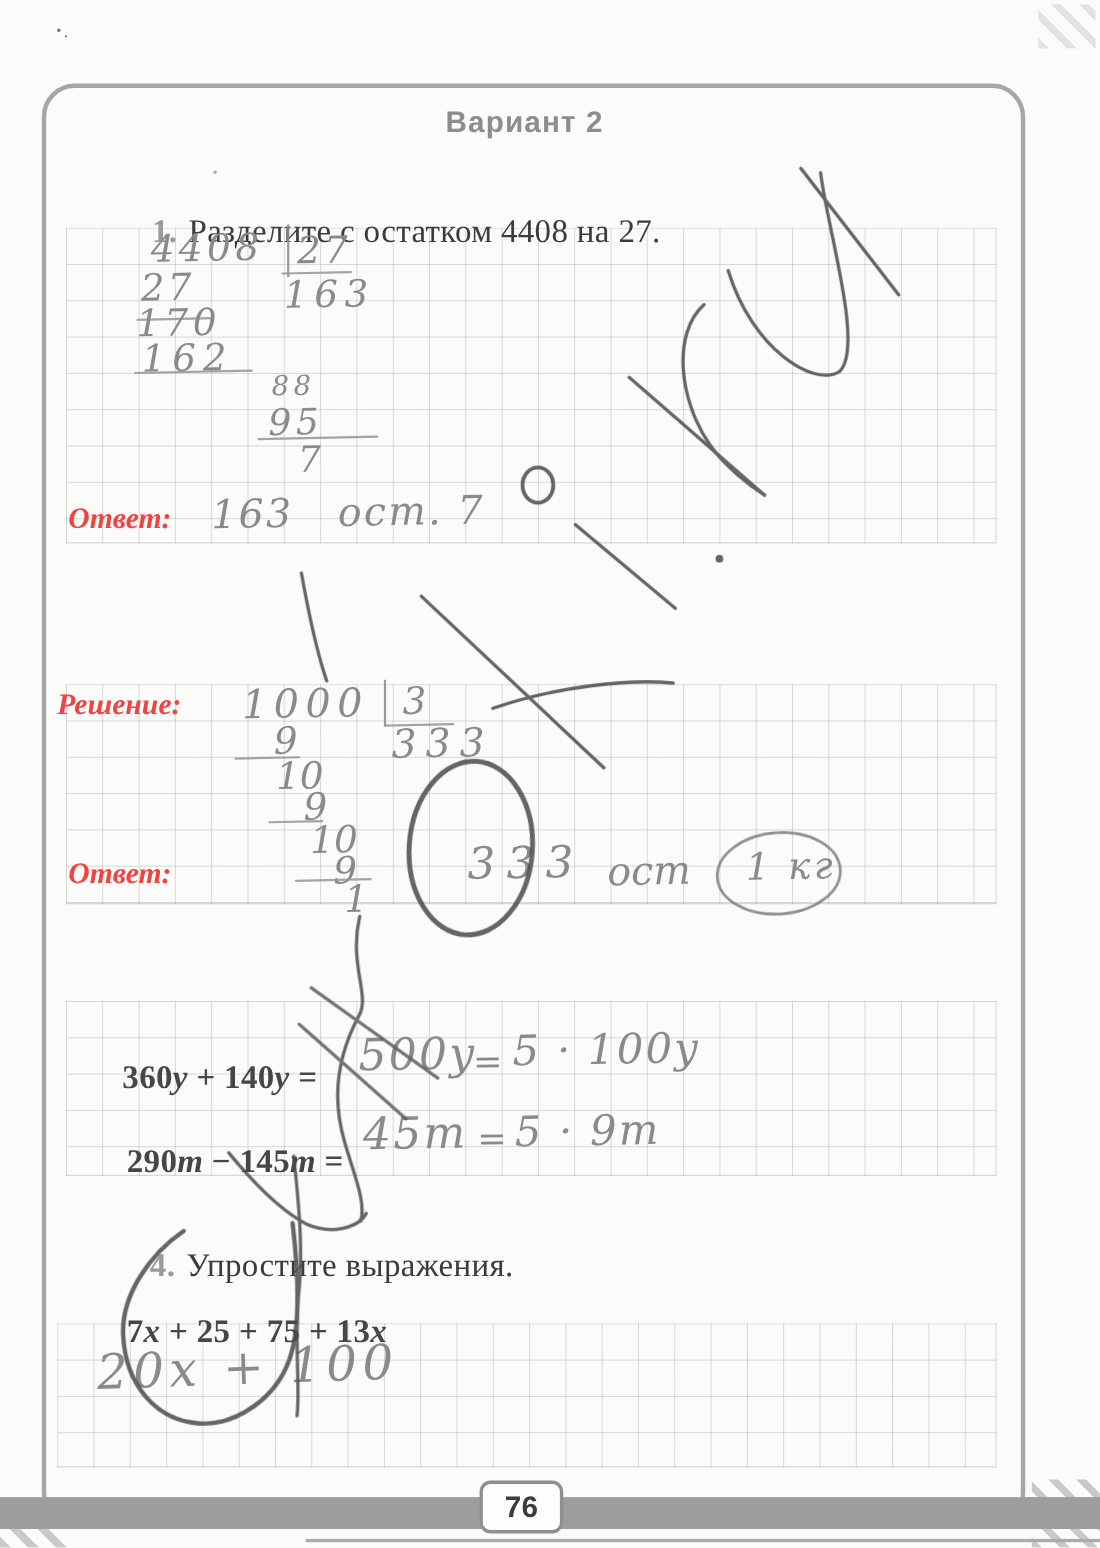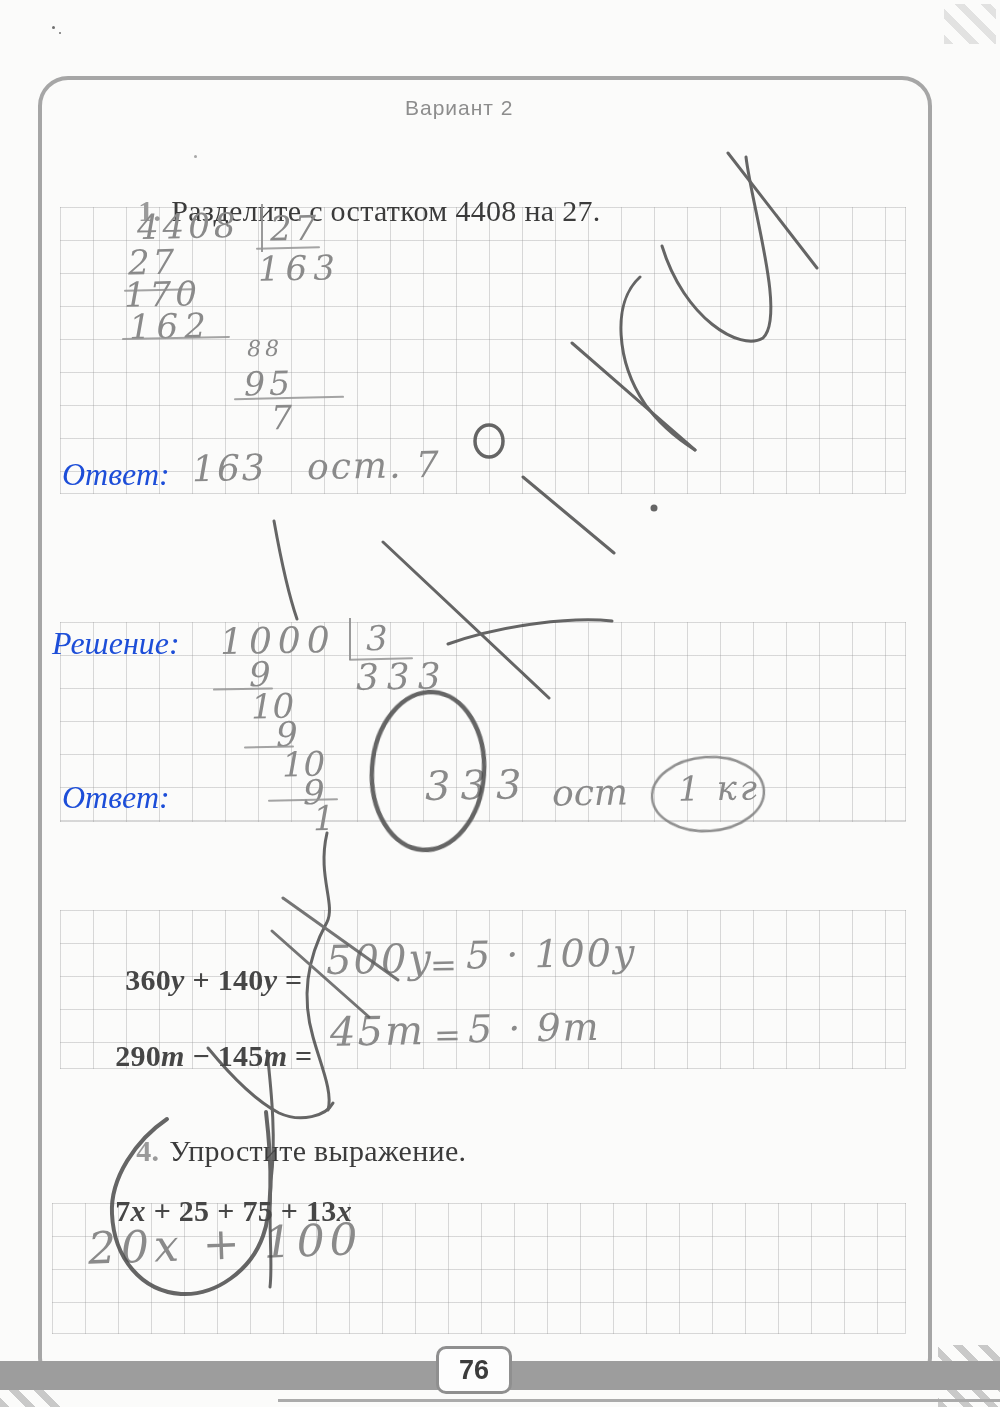--- a/index.html
+++ b/index.html
@@ -12,25 +12,25 @@
   
   .grid{background-image:
           linear-gradient(to right, rgba(150,150,150,.35) 1px, transparent 1px),
           linear-gradient(to bottom, rgba(150,150,150,.35) 1px, transparent 1px);
         background-size:33px 33px;
         border-right:1px solid rgba(150,150,150,.35);
         border-bottom:1px solid rgba(150,150,150,.35);}
   
   .print{color:#3b3b3b;font-size:30px;letter-spacing:.3px;white-space:pre;}
   .tasknum{color:#9a9a9a;font-weight:bold;margin-right:10px;}
-  .label{font-weight:normal;font-style:italic;color:#1d4ed8;font-size:32px;}
+  .label{font-weight:bold;font-style:italic;color:#ef4444;font-size:27px;}
   .math{font-weight:bold;color:#464646;}
   .math i{font-weight:bold;}
-  .variant{font-family:"Liberation Sans",sans-serif;font-weight:normal;
-           color:#8d8d8d;font-size:21px;letter-spacing:1px;}
+  .variant{font-family:"Liberation Sans",sans-serif;font-weight:bold;
+           color:#8d8d8d;font-size:27px;letter-spacing:1px;}
   
   .hw{font-family:"DejaVu Serif",serif;font-style:italic;color:#8a8a8a;
       white-space:pre;transform:rotate(-1deg);}
   .uline{height:2px;background:#949494;opacity:.85;border-radius:2px;transform:rotate(-1.2deg);}
   .vline{width:2px;background:#8f8f8f;opacity:.9;}
   
   .band{left:0;top:1361px;width:1000px;height:29px;background:#9d9d9d;}
   .badge{left:436px;top:1346px;width:76px;height:48px;background:#fdfdfd;
          border:3px solid #8f8f8f;border-radius:10px;box-sizing:border-box;
          display:flex;align-items:center;justify-content:center;
@@ -65,45 +65,45 @@
     <span class="tasknum">1.</span><span>Разделите с остатком 4408 на 27.</span>
   </div>
 
   <div class="abs label" style="left:62px;top:456px">Ответ:</div>
 
 
   <div class="abs label" style="left:52px;top:625px">Решение:</div>
   <div class="abs label" style="left:62px;top:779px">Ответ:</div>
 
 
-  <div class="abs print math" style="left:94px;top:929px">
+  <div class="abs print math" style="left:80px;top:929px">
     <span>360</span><i>y</i><span> + 140</span><i>y</i><span> =</span>
   </div>
   <div class="abs print math" style="left:84px;top:1005px">
     <span>290</span><i>m</i><span> − 145</span><i>m</i><span> =</span>
   </div>
 
   <div class="abs print" style="left:105px;top:1100px">
-    <span class="tasknum">4.</span><span>Упростите выражение.</span>
+    <span class="tasknum">4.</span><span>Упростите выражения.</span>
   </div>
   <div class="abs print math" style="left:84px;top:1160px">
     <span>7</span><i>x</i><span> + 25 + 75 + 13</span><i>x</i>
   </div>
 
   <div class="abs hw" style="left:137px;top:206px;font-size:34px;letter-spacing:4px">4408</div>
   <div class="abs vline" style="left:261px;top:204px;height:48px"></div>
   <div class="abs uline" style="left:256px;top:247px;width:64px"></div>
   <div class="abs hw" style="left:270px;top:208px;font-size:34px;letter-spacing:3px">27</div>
   <div class="abs hw" style="left:258px;top:248px;font-size:34px;letter-spacing:6px">163</div>
   <div class="abs hw" style="left:128px;top:242px;font-size:34px;letter-spacing:3px">27</div>
   <div class="abs uline" style="left:124px;top:289px;width:70px"></div>
   <div class="abs hw" style="left:124px;top:274px;font-size:34px;letter-spacing:4px">170</div>
   <div class="abs hw" style="left:129px;top:306px;font-size:34px;letter-spacing:6px">162</div>
   <div class="abs uline" style="left:122px;top:337px;width:108px"></div>
-  <div class="abs hw" style="left:247px;top:336px;font-size:22px;letter-spacing:4px">88</div>
+  <div class="abs hw" style="left:247px;top:336px;font-size:25px;letter-spacing:4px">88</div>
   <div class="abs hw" style="left:244px;top:364px;font-size:33px;letter-spacing:4px">95</div>
   <div class="abs uline" style="left:234px;top:397px;width:110px"></div>
   <div class="abs hw" style="left:271px;top:398px;font-size:33px">7</div>
   <div class="abs hw" style="left:192px;top:446px;font-size:36px;letter-spacing:2px">163   ост. 7</div>
 
   <div class="abs hw" style="left:220px;top:620px;font-size:36px;letter-spacing:6px">1000</div>
   <div class="abs vline" style="left:349px;top:618px;height:42px"></div>
   <div class="abs uline" style="left:349px;top:658px;width:64px"></div>
   <div class="abs hw" style="left:366px;top:618px;font-size:34px">3</div>
   <div class="abs hw" style="left:356px;top:656px;font-size:36px;letter-spacing:8px">333</div>

